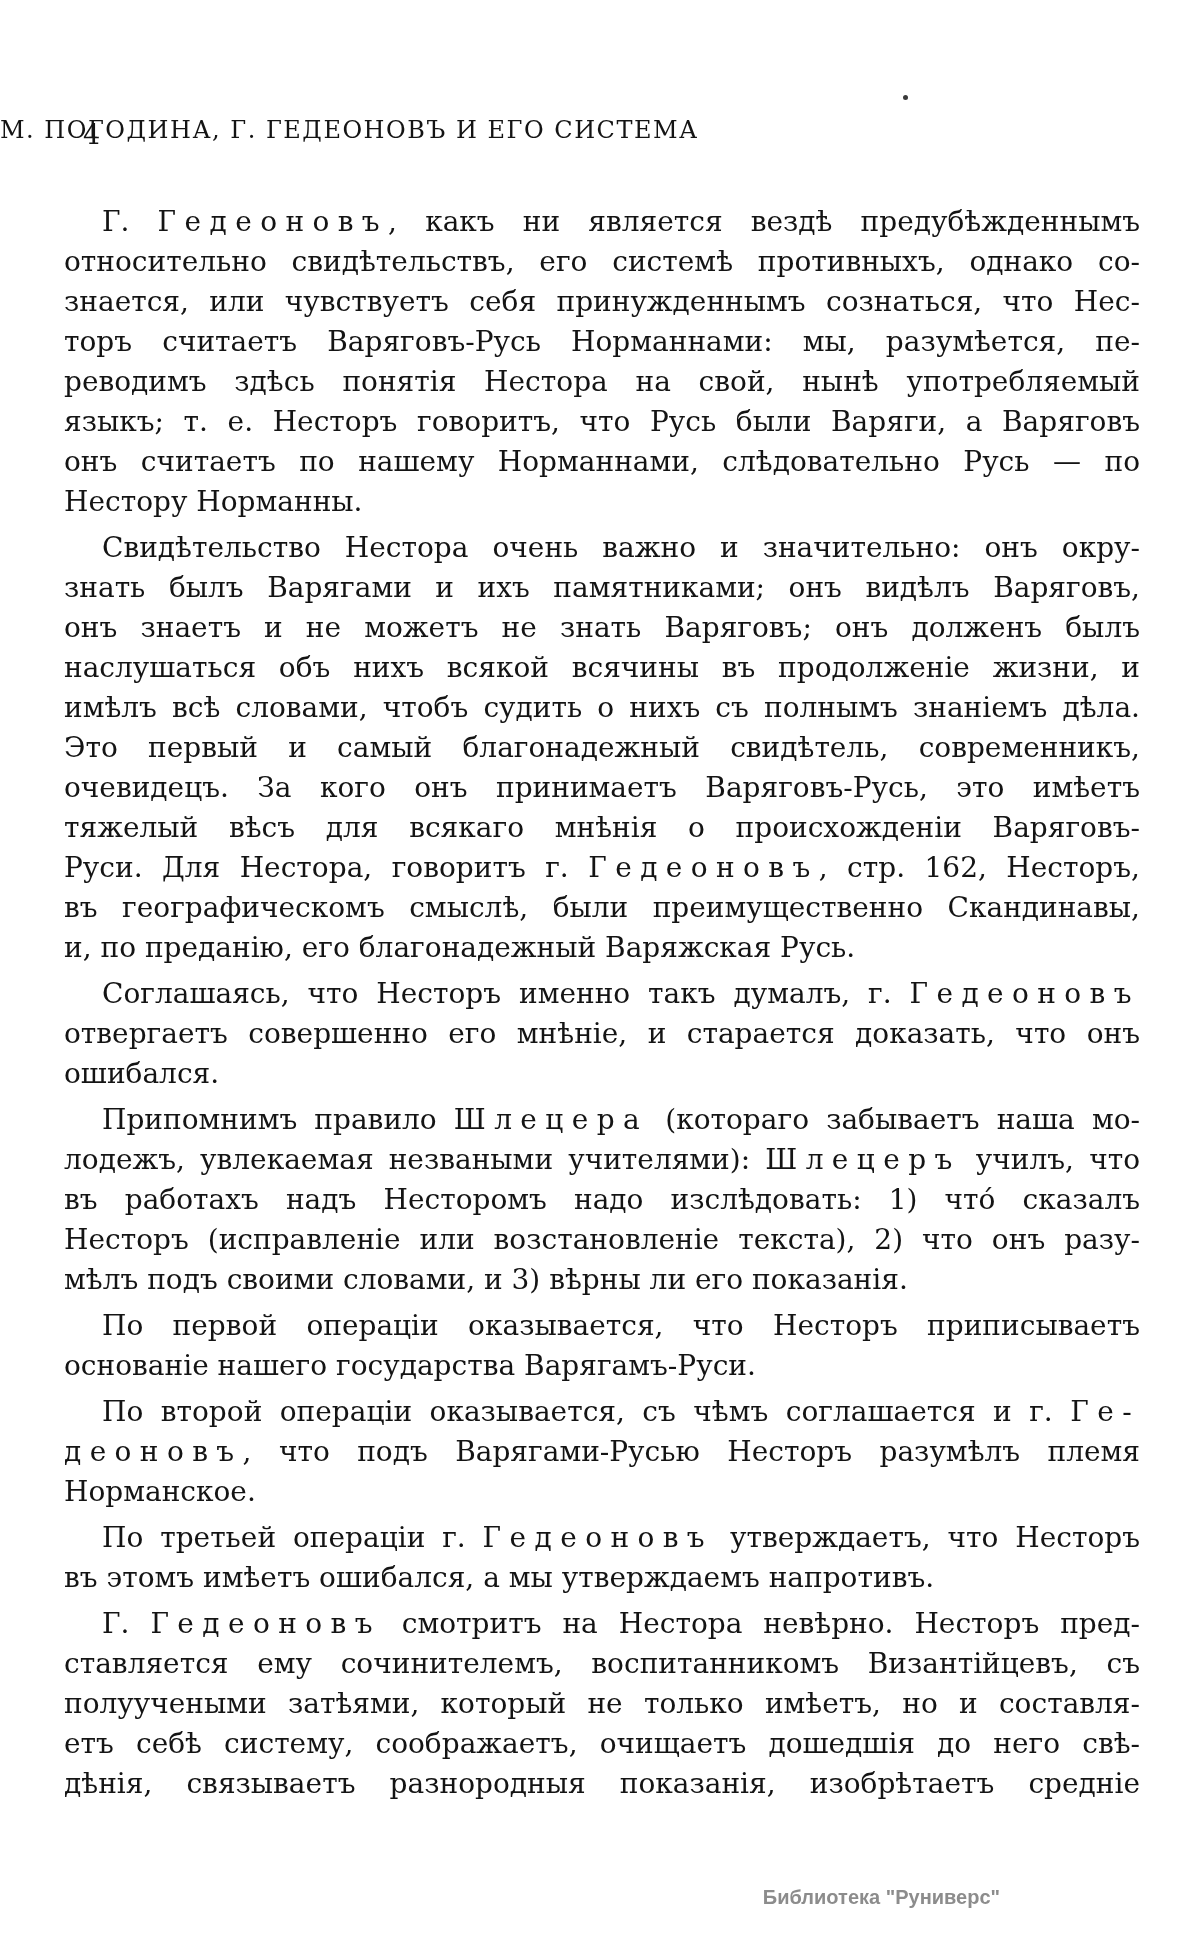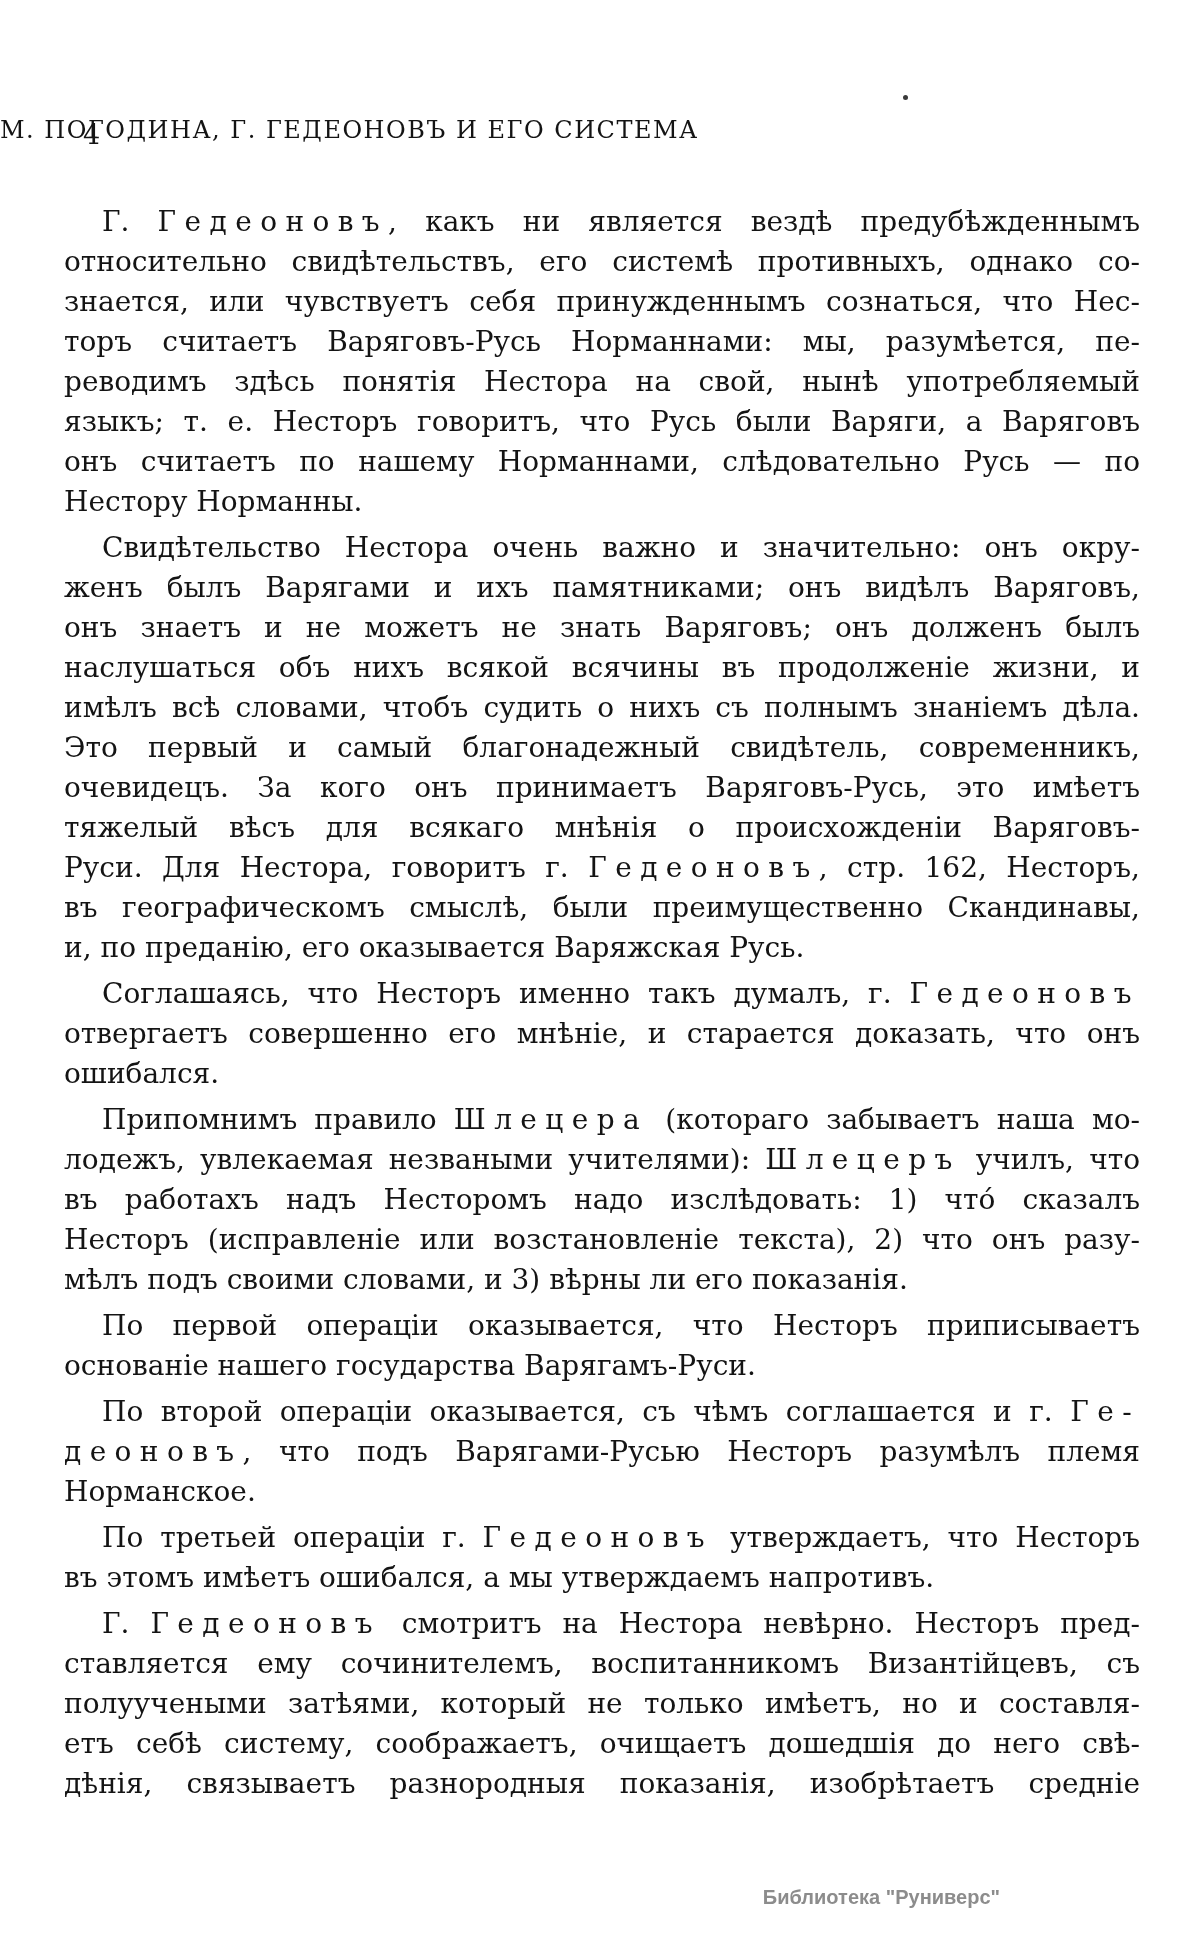--- a/index.html
+++ b/index.html
@@ -85,30 +85,30 @@
         <div class="line"><span>относительно свидѣтельствъ, его системѣ противныхъ, однако со-</span></div>
         <div class="line"><span>знается, или чувствуетъ себя принужденнымъ сознаться, что Нес-</span></div>
         <div class="line"><span>торъ считаетъ Варяговъ-Русь Норманнами: мы, разумѣется, пе-</span></div>
         <div class="line"><span>реводимъ здѣсь понятія Нестора на свой, нынѣ употребляемый</span></div>
         <div class="line"><span>языкъ; т. е. Несторъ говоритъ, что Русь были Варяги, а Варяговъ</span></div>
         <div class="line"><span>онъ считаетъ по нашему Норманнами, слѣдовательно Русь — по</span></div>
         <div class="line last"><span>Нестору Норманны.</span></div>
       </div>
       <div class="paragraph">
         <div class="line first"><span>Свидѣтельство Нестора очень важно и значительно: онъ окру-</span></div>
-        <div class="line"><span>женъ былъ Варягами и ихъ памятниками; онъ видѣлъ Варяговъ,</span></div>
+        <div class="line"><span>знать былъ Варягами и ихъ памятниками; онъ видѣлъ Варяговъ,</span></div>
         <div class="line"><span>онъ знаетъ и не можетъ не знать Варяговъ; онъ долженъ былъ</span></div>
         <div class="line"><span>наслушаться объ нихъ всякой всячины въ продолженіе жизни, и</span></div>
         <div class="line"><span>имѣлъ всѣ словами, чтобъ судить о нихъ съ полнымъ знаніемъ дѣла.</span></div>
         <div class="line"><span>Это первый и самый благонадежный свидѣтель, современникъ,</span></div>
         <div class="line"><span>очевидецъ. За кого онъ принимаетъ Варяговъ-Русь, это имѣетъ</span></div>
         <div class="line"><span>тяжелый вѣсъ для всякаго мнѣнія о происхожденіи Варяговъ-</span></div>
         <div class="line"><span>Руси. Для Нестора, говоритъ г. </span><span class="rz">Гедеоновъ</span><span>, стр. 162, Несторъ,</span></div>
         <div class="line"><span>въ географическомъ смыслѣ, были преимущественно Скандинавы,</span></div>
-        <div class="line last"><span>и, по преданію, его оказывается Варяжская Русь.</span></div>
+        <div class="line last"><span>и, по преданію, его благонадежный Варяжская Русь.</span></div>
       </div>
       <div class="paragraph">
         <div class="line first"><span>Соглашаясь, что Несторъ именно такъ думалъ, г. </span><span class="rz">Гедеоновъ</span></div>
         <div class="line"><span>отвергаетъ совершенно его мнѣніе, и старается доказать, что онъ</span></div>
         <div class="line last"><span>ошибался.</span></div>
       </div>
       <div class="paragraph">
         <div class="line first"><span>Припомнимъ правило </span><span class="rz">Шлецера</span><span> (котораго забываетъ наша мо-</span></div>
         <div class="line"><span>лодежъ, увлекаемая незваными учителями): </span><span class="rz">Шлецеръ</span><span> училъ, что</span></div>
         <div class="line"><span>въ работахъ надъ Несторомъ надо изслѣдовать: 1) что́ сказалъ</span></div>

